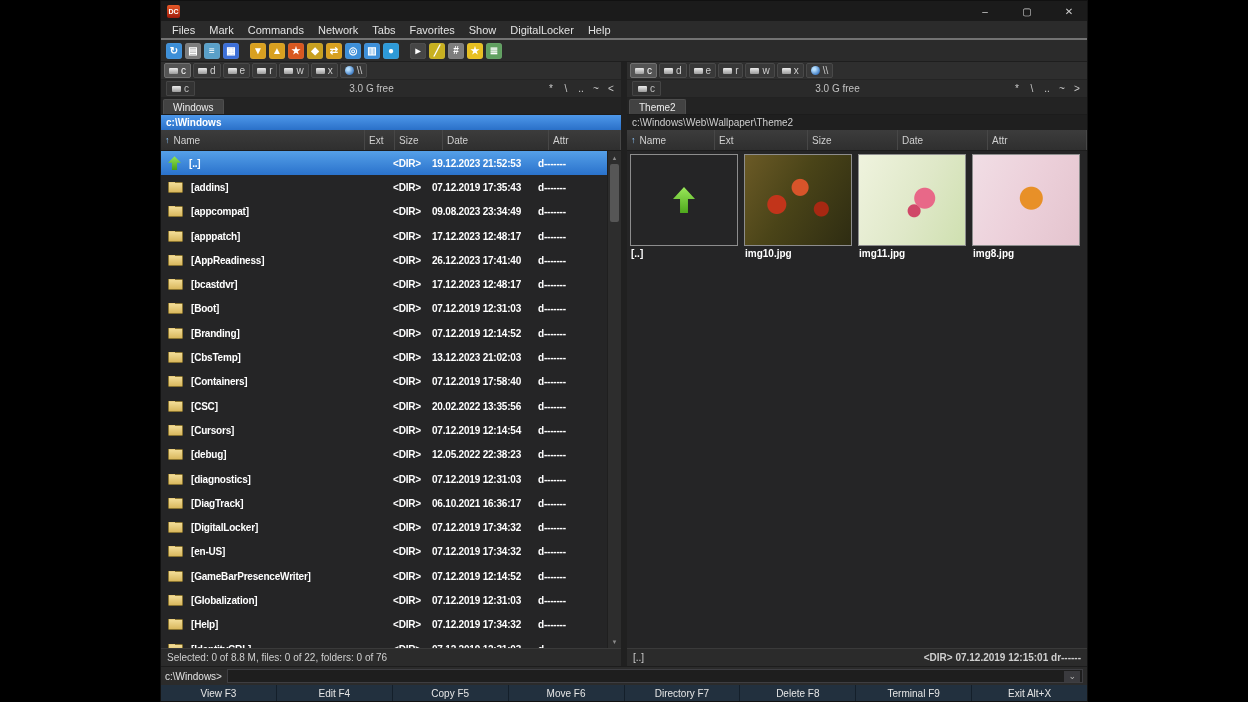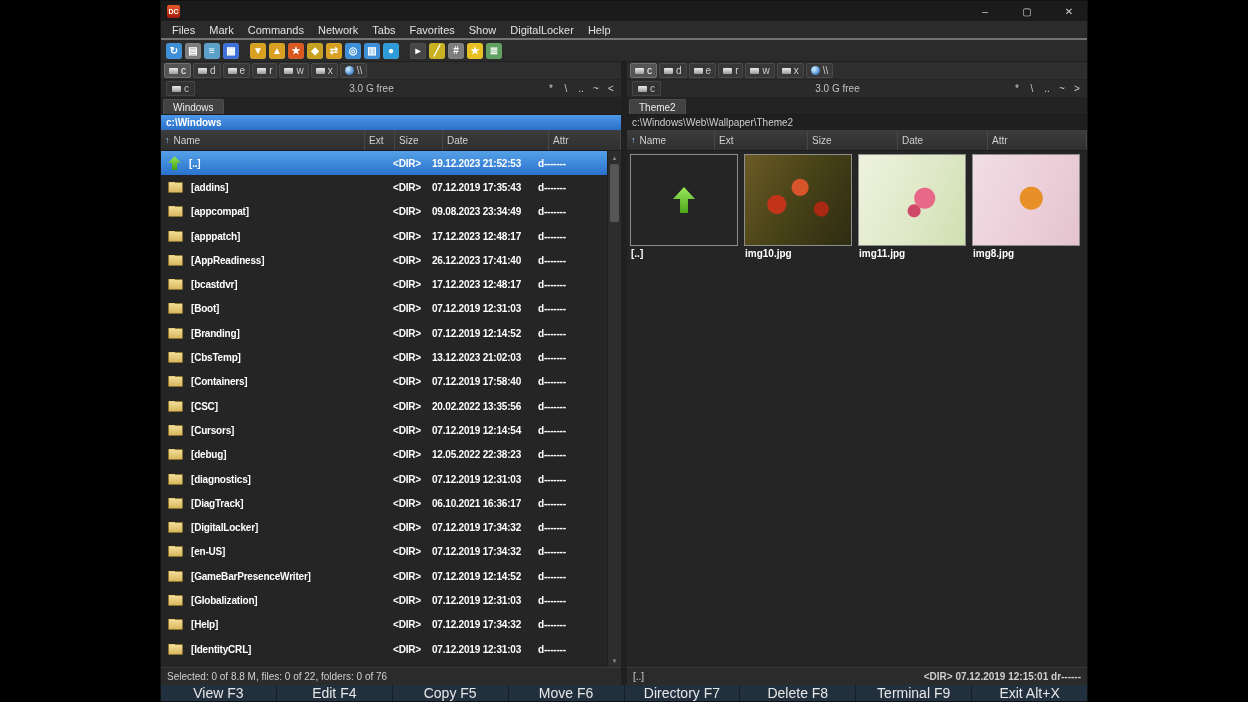--- a/index.html
+++ b/index.html
@@ -123,21 +123,21 @@
 
   
   .cmdrow{height:18px;background:#2b2b2b;display:flex;align-items:center;padding:0 4px;gap:5px;border-top:1px solid #1d1d1d;flex:0 0 auto;}
   .cmd-prompt{font-size:10px;color:#e4e4e4;white-space:nowrap;}
   .cmd-input{flex:1;height:14px;background:#1e1e1e;border:1px solid #3e3e42;display:flex;align-items:center;
     justify-content:flex-end;padding-right:2px;box-sizing:border-box;}
   .cmd-dd{color:#b8b8b8;font-size:9px;line-height:1;background:#3a3a3e;padding:1px 4px;}
 
   
   .fkeys{height:16px;display:flex;background:#22303e;flex:0 0 auto;}
-  .fkey{flex:1;display:flex;align-items:center;justify-content:center;color:#e6e6e6;font-size:14px;
+  .fkey{flex:1;display:flex;align-items:center;justify-content:center;color:#e6e6e6;font-size:10px;
     border-right:1px solid #141f2a;white-space:nowrap;}
   .fkey:last-child{border-right:none;}
 </style>
 </head>
 <body>
 
 <div class="screen">
 <div class="window">
 
   <div class="titlebar">
@@ -593,20 +593,26 @@
           </div>
 
         </div>
       <div class="statusbar right-status">
         <span class="rs-left">[..]</span>
         <span class="rs-right">&lt;DIR&gt;  07.12.2019 12:15:01  dr------</span>
       </div>
     </div>
   </div>
 
+  <div class="cmdrow">
+    <span class="cmd-prompt">c:\Windows&gt;</span>
+    <div class="cmd-input">
+      <span class="cmd-dd">⌄</span>
+    </div>
+  </div>
 
   <div class="fkeys">
 
   <div class="fkey">View F3</div>
         <div class="fkey">Edit F4</div>
         <div class="fkey">Copy F5</div>
         <div class="fkey">Move F6</div>
         <div class="fkey">Directory F7</div>
         <div class="fkey">Delete F8</div>
         <div class="fkey">Terminal F9</div>

